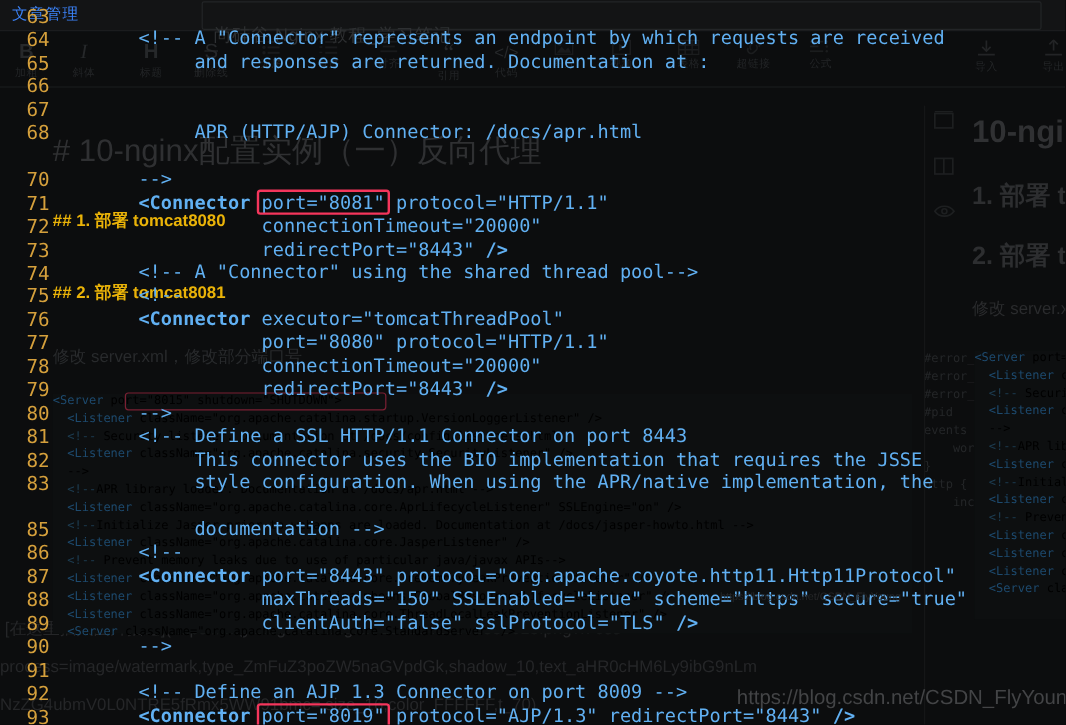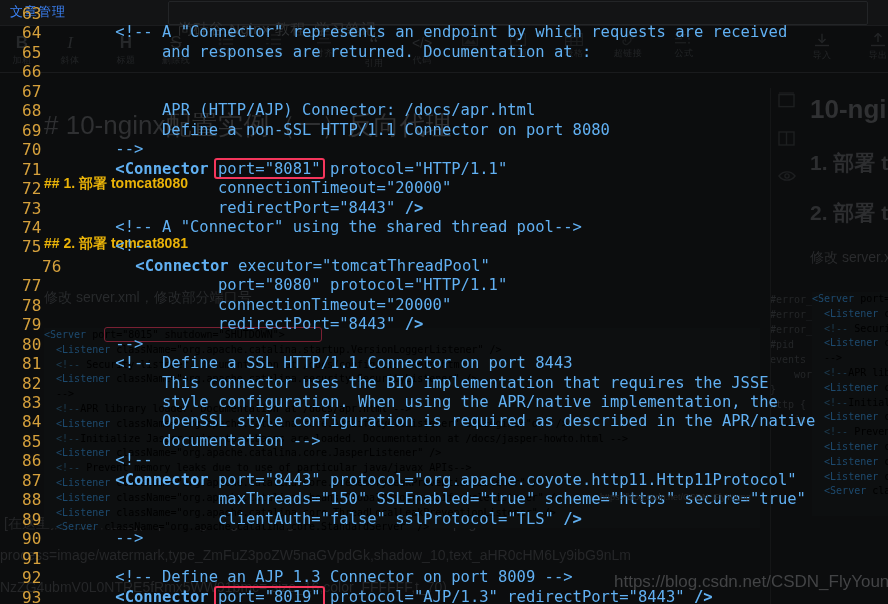--- a/index.html
+++ b/index.html
@@ -375,36 +375,34 @@
   <span class="t">&lt;Server</span> className="org.apache.catalina.core.StandardServer" /&gt;</div>
   </div>
 
   <div class="code-layer" id="code-layer">
       <div class="code-row" style="top: 4px;"><span class="ln">63</span><span class="src"><span class="k-cmt"></span></span></div>
       <div class="code-row" style="top: 23.45px;"><span class="ln">64</span><span class="src"><span class="k-cmt">    &lt;!-- A "Connector" represents an endpoint by which requests are received</span></span></div>
       <div class="code-row" style="top: 42.9px;"><span class="ln">65</span><span class="src"><span class="k-cmt">         and responses are returned. Documentation at :</span></span></div>
       <div class="code-row" style="top: 62.35px;"><span class="ln">66</span></div>
       <div class="code-row" style="top: 81.8px;"><span class="ln">67</span></div>
       <div class="code-row" style="top: 101.25px;"><span class="ln">68</span><span class="src"><span class="k-cmt">         APR (HTTP/AJP) Connector: /docs/apr.html</span></span></div>
-      <div class="code-row" style="top: 120.7px;"><span class="ln">69</span><span class="src"><span class="k-cmt">         Define a non-SSL HTTP/1.1 Connector on port 8080</span></span></div>
       <div class="code-row" style="top: 140.15px;"><span class="ln">70</span><span class="src"><span class="k-cmt">    --&gt;</span></span></div>
       <div class="code-row" style="top: 159.6px;"><span class="ln">71</span><span class="src">    <span class="k-tag">&lt;Connector</span> port="8081" protocol="HTTP/1.1"</span></div>
       <div class="code-row" style="top: 179.05px;"><span class="ln">72</span><span class="src">               connectionTimeout="20000"</span></div>
       <div class="code-row" style="top: 198.5px;"><span class="ln">73</span><span class="src">               redirectPort="8443" <span class="k-punc">/&gt;</span></span></div>
       <div class="code-row" style="top: 217.95px;"><span class="ln">74</span><span class="src"><span class="k-cmt">    &lt;!-- A "Connector" using the shared thread pool--&gt;</span></span></div>
       <div class="code-row" style="top: 237.4px;"><span class="ln">75</span><span class="src"><span class="k-cmt">    &lt;!--</span></span></div>
-      <div class="code-row" style="top: 256.85px; margin-left: 20px;"><span class="ln">76</span><span class="src">    <span class="k-tag">&lt;Connector</span> executor="tomcatThreadPool"</span></div>
+      <div class="code-row" style="top: 256.85px;"><span class="ln">76</span><span class="src">    <span class="k-tag">&lt;Connector</span> executor="tomcatThreadPool"</span></div>
       <div class="code-row" style="top: 276.3px;"><span class="ln">77</span><span class="src">               port="8080" protocol="HTTP/1.1"</span></div>
       <div class="code-row" style="top: 295.75px;"><span class="ln">78</span><span class="src">               connectionTimeout="20000"</span></div>
       <div class="code-row" style="top: 315.2px; padding-left: 36px;"><span class="ln">79</span><span class="src">               redirectPort="8443" <span class="k-punc">/&gt;</span></span></div>
       <div class="code-row" style="top: 334.65px;"><span class="ln">80</span><span class="src"><span class="k-cmt">    --&gt;</span></span></div>
       <div class="code-row" style="top: 354.1px;"><span class="ln">81</span><span class="src"><span class="k-cmt">    &lt;!-- Define a SSL HTTP/1.1 Connector on port 8443</span></span></div>
       <div class="code-row" style="top: 373.55px;"><span class="ln">82</span><span class="src"><span class="k-cmt">         This connector uses the BIO implementation that requires the JSSE</span></span></div>
       <div class="code-row" style="top: 393px;"><span class="ln">83</span><span class="src"><span class="k-cmt">         style configuration. When using the APR/native implementation, the</span></span></div>
-      <div class="code-row" style="top: 412.45px;"><span class="ln">84</span><span class="src"><span class="k-cmt">         OpenSSL style configuration is required as described in the APR/native</span></span></div>
       <div class="code-row" style="top: 431.9px;"><span class="ln">85</span><span class="src"><span class="k-cmt">         documentation --&gt;</span></span></div>
       <div class="code-row" style="top: 451.35px;"><span class="ln">86</span><span class="src"><span class="k-cmt">    &lt;!--</span></span></div>
       <div class="code-row" style="top: 470.8px;"><span class="ln">87</span><span class="src">    <span class="k-tag">&lt;Connector</span> port="8443" protocol="org.apache.coyote.http11.Http11Protocol"</span></div>
       <div class="code-row" style="top: 490.25px;"><span class="ln">88</span><span class="src">               maxThreads="150" SSLEnabled="true" scheme="https" secure="true"</span></div>
       <div class="code-row" style="top: 509.7px;"><span class="ln">89</span><span class="src">               clientAuth="false" sslProtocol="TLS" <span class="k-punc">/&gt;</span></span></div>
       <div class="code-row" style="top: 529.15px;"><span class="ln">90</span><span class="src"><span class="k-cmt">    --&gt;</span></span></div>
       <div class="code-row" style="top: 548.6px; padding-left: 12px;"><span class="ln">91</span><span class="src"><span class="k-cmt"></span></span></div>
       <div class="code-row" style="top: 568.05px;"><span class="ln">92</span><span class="src"><span class="k-cmt">    &lt;!-- Define an AJP 1.3 Connector on port 8009 --&gt;</span></span></div>
       <div class="code-row" style="top: 587.5px;"><span class="ln">93</span><span class="src">    <span class="k-tag">&lt;Connector</span> port="8019" protocol="AJP/1.3" redirectPort="8443" <span class="k-punc">/&gt;</span></span></div>
     </div>

